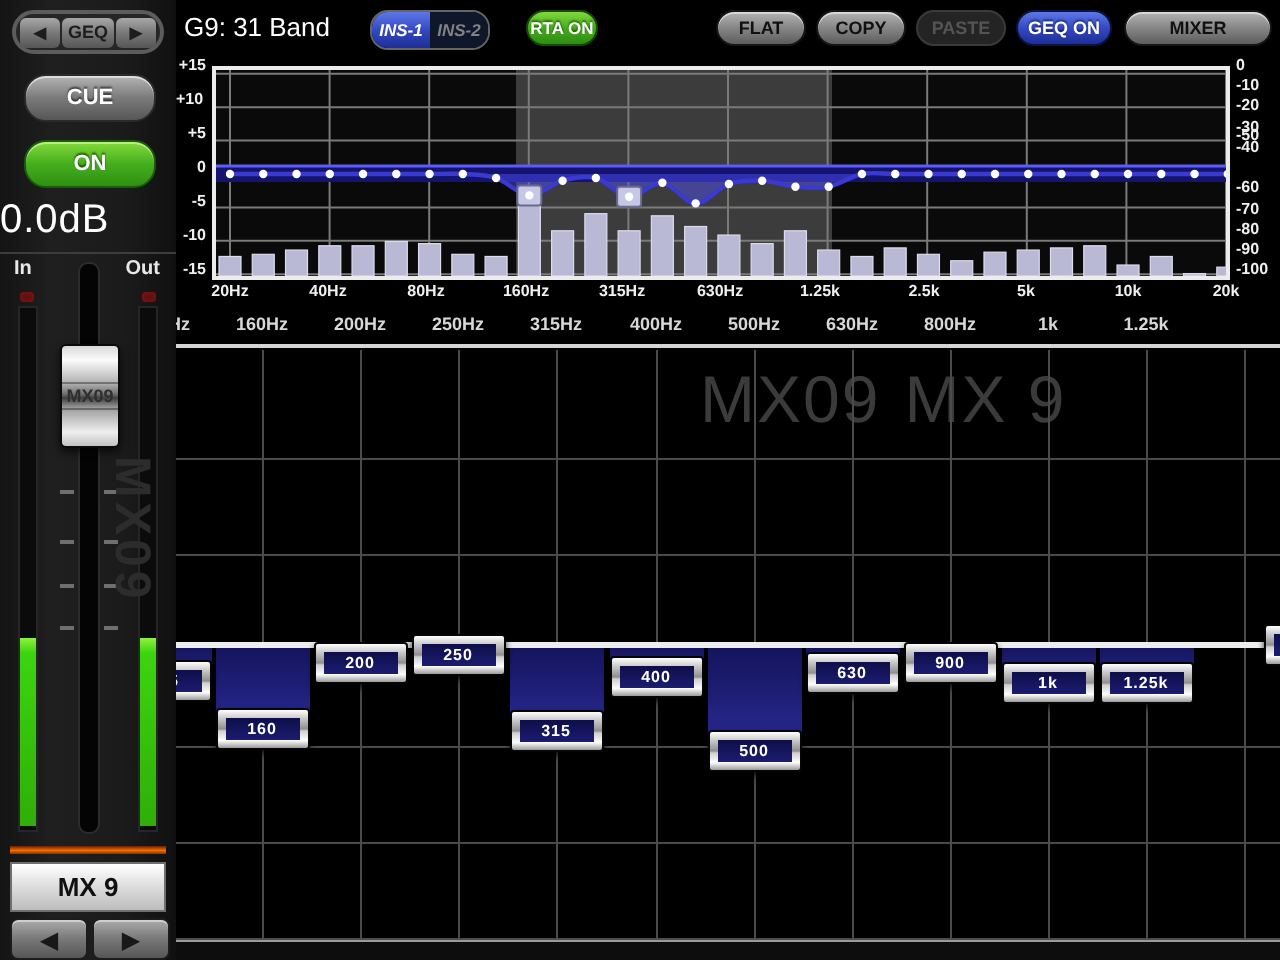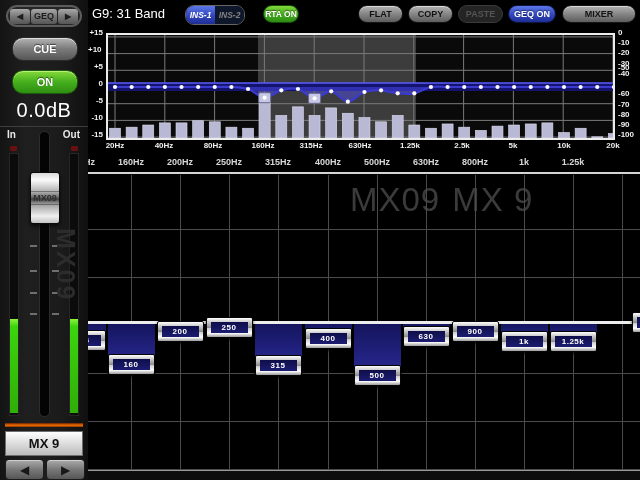--- a/index.html
+++ b/index.html
@@ -11,21 +11,21 @@
   #geq-nav{position:absolute;left:6px;top:5px;width:76px;height:22px;border:2px solid #5c5c5c;border-radius:12px;
            background:#262626;display:flex;align-items:center;justify-content:space-between;padding:0 2px;box-sizing:border-box;}
   .nav-seg{height:15px;border-radius:3px;background:linear-gradient(180deg,#a8a8a8,#787878 50%,#565656);
            display:flex;align-items:center;justify-content:center;font-size:9px;font-weight:bold;color:#1d1d1d;}
   .nav-arrow{width:20px;font-size:8px;}
   .nav-mid{width:26px;}
   .pill{position:absolute;left:12px;width:64px;height:22px;border-radius:11px;display:flex;align-items:center;
         justify-content:center;font-size:11px;font-weight:bold;color:#fff;text-shadow:0 -1px 1px rgba(0,0,0,.6);}
   #cue-btn{top:37px;background:linear-gradient(180deg,#b5b5b5,#7c7c7c 48%,#565656);border:1px solid #2a2a2a;box-shadow:inset 0 1px 0 #dcdcdc;}
   #on-btn{top:70px;background:linear-gradient(180deg,#86da3c,#46b01e 48%,#2f8f12);border:1px solid #1c5a0c;box-shadow:inset 0 1px 0 #b8f07e;}
-  #gain-readout{position:absolute;left:0;top:99px;width:88px;text-align:center;color:#fff;font-size:20px;letter-spacing:.5px;}
+  #gain-readout{position:absolute;left:0;top:99px;width:88px;color:#fff;font-size:20px;letter-spacing:.5px;}
   #sidebar-divider{position:absolute;left:0;top:126px;width:88px;height:1px;background:#3d3d3d;}
   #in-label{position:absolute;left:7px;top:129px;color:#e8e8e8;font-size:10px;font-weight:bold;}
   #out-label{position:absolute;right:8px;top:129px;color:#e8e8e8;font-size:10px;font-weight:bold;}
   .clip-led{position:absolute;top:146px;width:7px;height:5px;border-radius:2px;background:#641111;box-shadow:inset 0 0 2px #8a1515;}
   .meter-track{position:absolute;top:153px;width:8px;height:261px;background:#0b0b0b;border:1px solid #262626;}
   .meter-fill{position:absolute;left:0;bottom:2px;width:8px;height:94px;
               background:linear-gradient(180deg,#8cf33c,#3cd40e 8%,#2fae08);}
   #fader-slot{position:absolute;left:39px;top:131px;width:9px;height:284px;background:#040404;border:1px solid #2c2c2c;border-radius:5px;}
   .tick{position:absolute;width:7px;height:2px;background:#6f6f6f;}
   #fader-cap{position:absolute;left:30px;top:172px;width:28px;height:50px;border:1px solid #0a0a0a;border-radius:3px;

